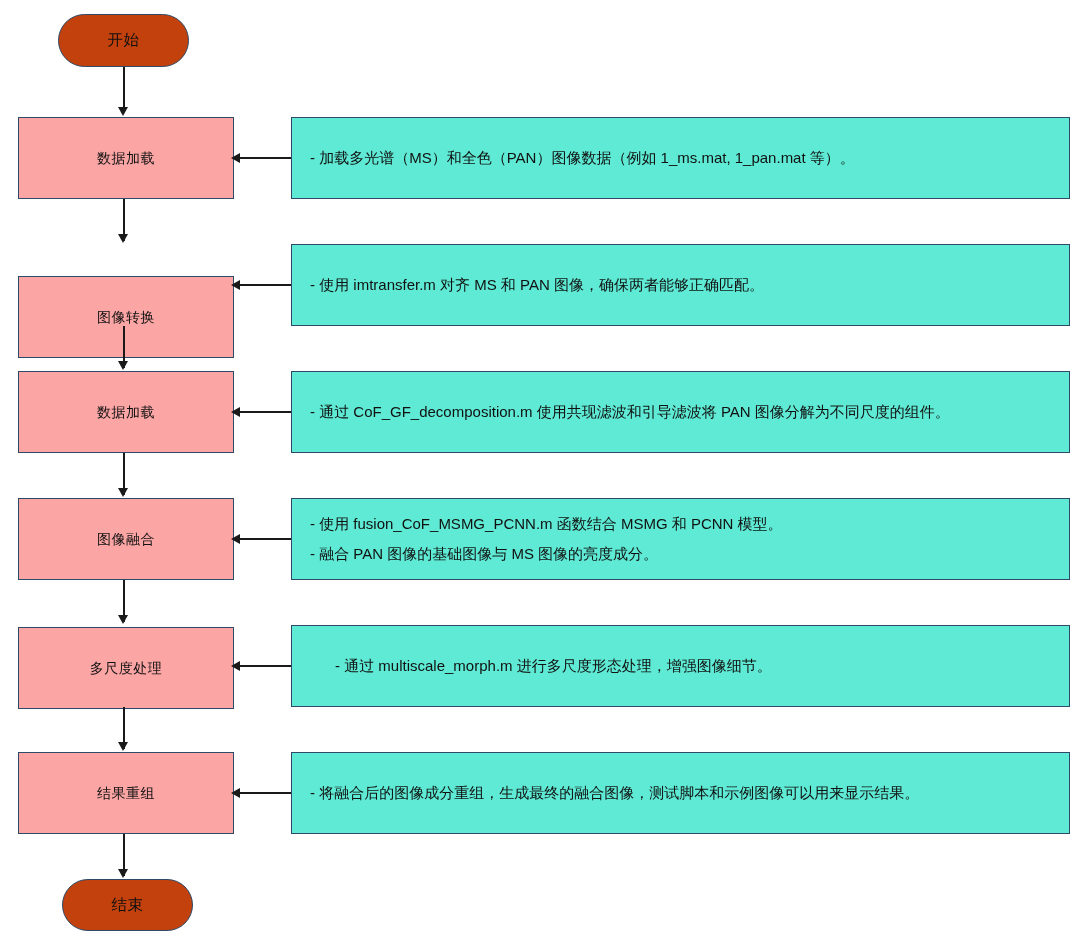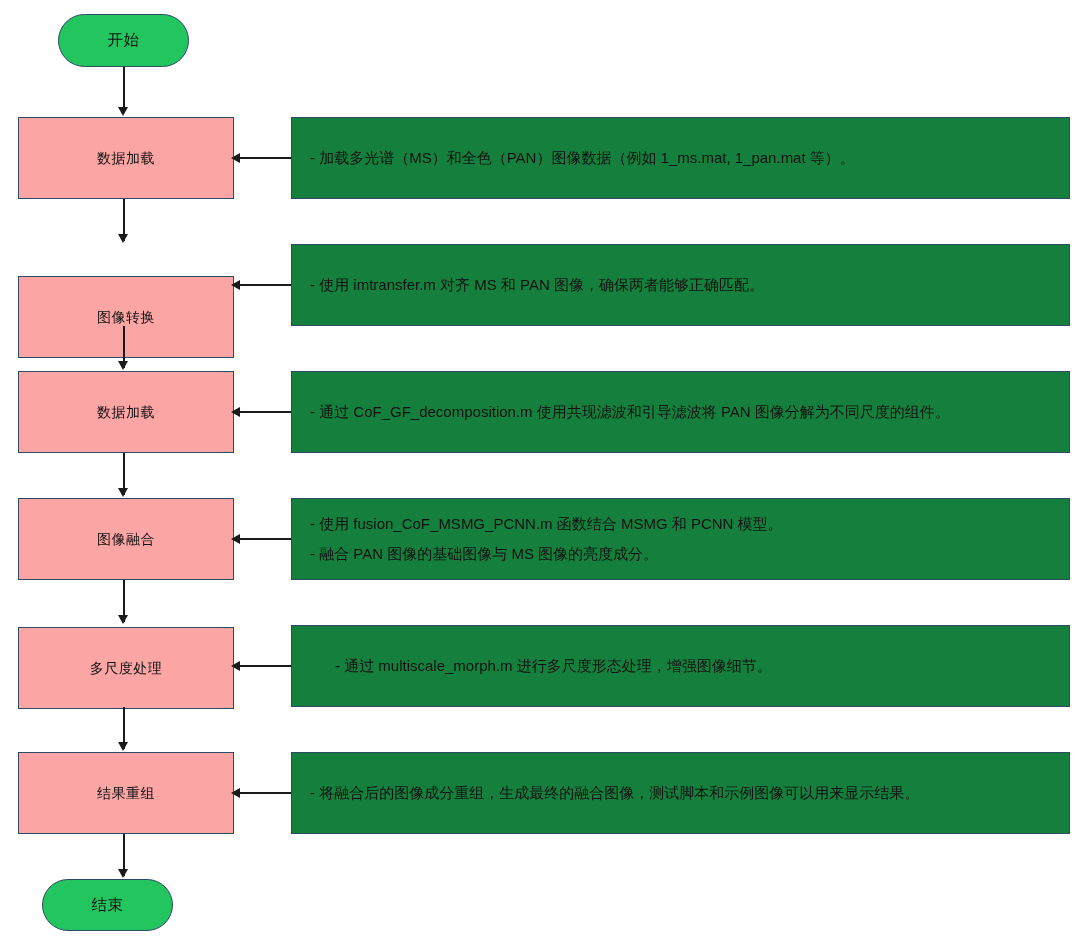--- a/index.html
+++ b/index.html
@@ -28,37 +28,37 @@
     border: 1.6px solid #2f4a68;
     display: flex;
     align-items: center;
     justify-content: center;
     color: #111111;
     font-size: 15px;
     line-height: 1.45;
   }
 
   .terminal {
-    background: #22c55e;
+    background: #c2410c;
     border-radius: 999px;
     font-size: 15.5px;
     letter-spacing: 0.5px;
   }
 
   .process {
     background: #fca5a5;
     width: 216px;
     height: 82px;
     left: 18px;
     font-size: 14px;
     letter-spacing: 0.5px;
   }
 
   .note {
-    background: #15803d;
+    background: #5eead4;
     left: 291px;
     width: 779px;
     height: 82px;
     justify-content: flex-start;
     align-items: center;
     padding: 10px 18px;
     font-size: 15px;
   }
   .note .note-lines {
     display: flex;
@@ -191,17 +191,17 @@
     <div class="note-lines">
       <div class="note-line">- 将融合后的图像成分重组，生成最终的融合图像，测试脚本和示例图像可以用来显示结果。</div>
     </div>
   </div>
   <div class="hline" style="left:240px; top:792px; width:51px;"></div>
   <div class="arrow-left" style="left:231px; top:787.5px;"></div>
 
   <div class="vline" style="top:834px; height:42px;"></div>
   <div class="arrow-down" style="top:869px;"></div>
 
-  <div class="node terminal" style="left:42px; top:879px; width:131px; height:52px;">
+  <div class="node terminal" style="left:62px; top:879px; width:131px; height:52px;">
     <span>结束</span>
   </div>
 
 </div>
 
 </body></html>

